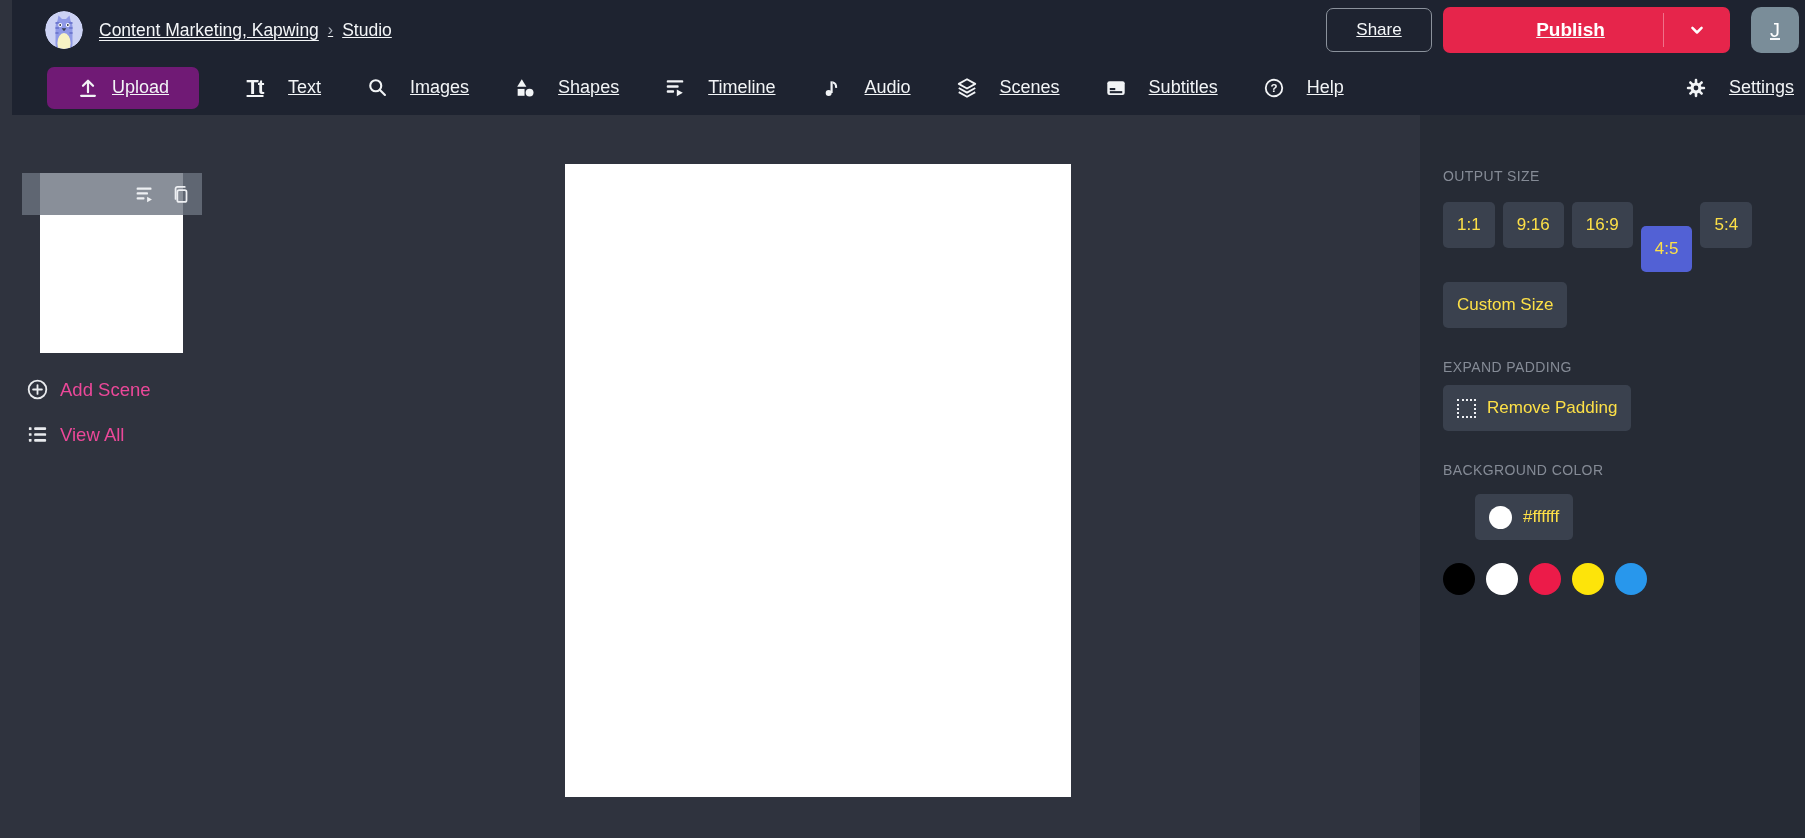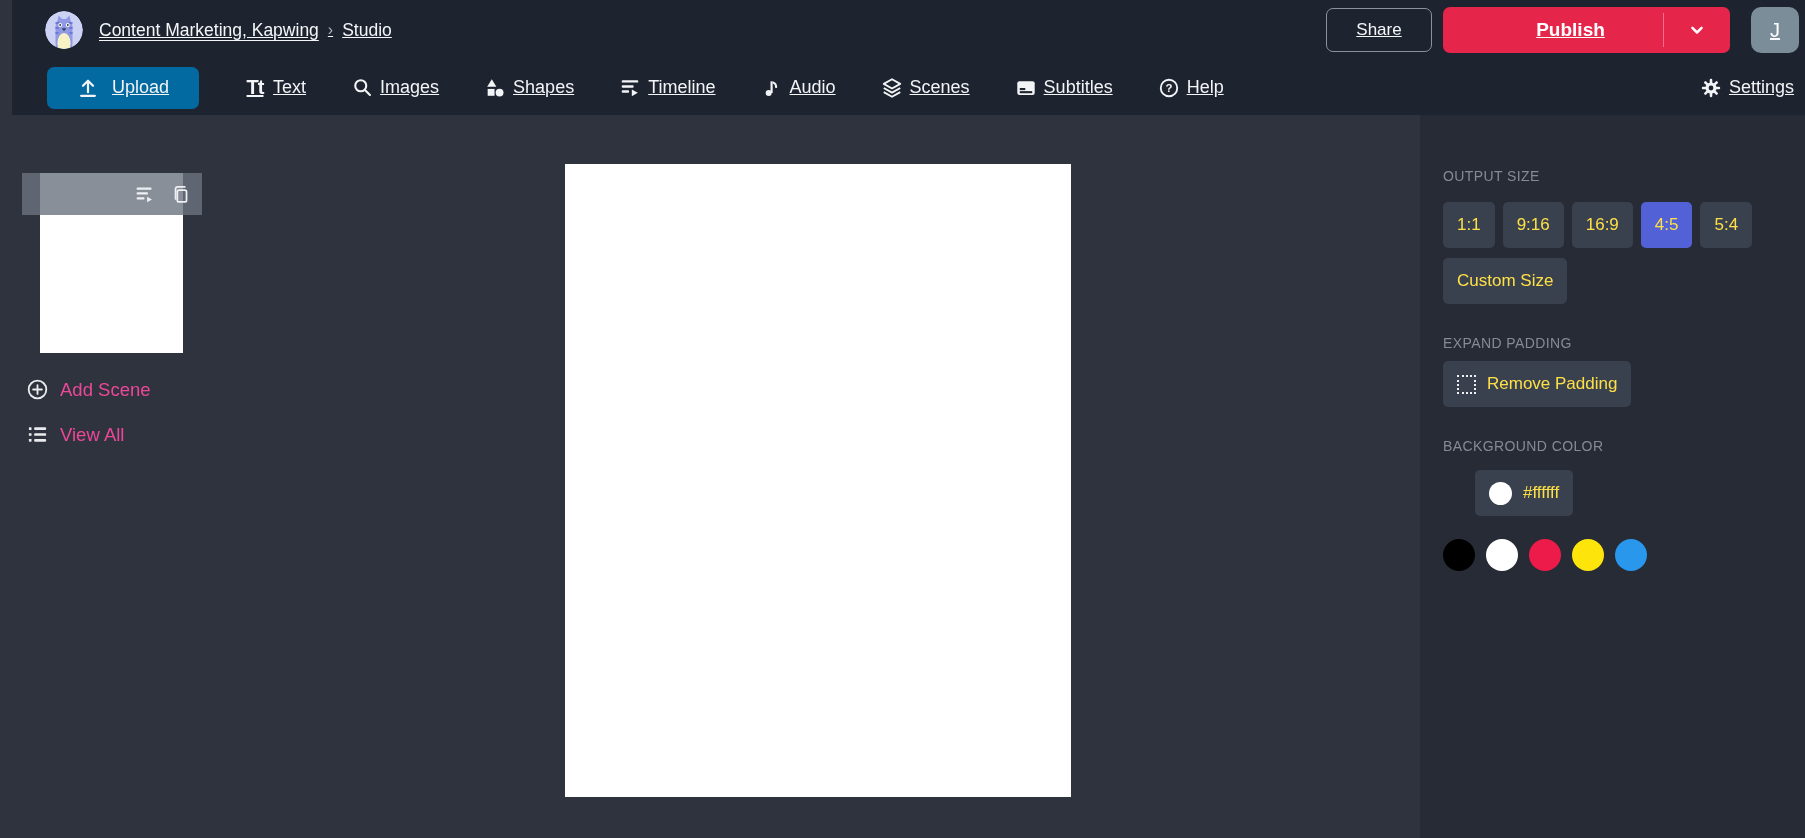--- a/index.html
+++ b/index.html
@@ -52,25 +52,25 @@
     background:var(--user-avatar-bg,#7a8d99); color:#fff; font-size:20px;
     display:flex; align-items:center; justify-content:center; cursor:pointer;
   }
 
   
   .header-row2 {
     height:55px; display:flex; align-items:center;
     padding:0 23px 0 35px; gap:45px;
   }
   .tool-item {
-    display:flex; align-items:center; gap:7px;
+    display:flex; align-items:center; gap:22px;
     font-size:18px; color:#f2f4f6; cursor:pointer; white-space:nowrap;
   }
   .tool-item.active {
-    background:#0369a1; border-radius:7px; padding:10px 30px; gap:13px;justify-content:center;
+    background:#701a75; border-radius:7px; padding:10px 30px; gap:13px;justify-content:center;
   }
   .tool-icon { width:22px; height:22px; flex:0 0 auto; display:flex; align-items:center; justify-content:center; }
   .tt-glyph { font-size:20px; font-weight:bold; letter-spacing:-1px; color:#f2f4f6; }
   .settings-item { margin-left:auto; }
 
   
   .scene-rail { position:absolute; top:115px; left:0; width:230px; bottom:0; }
   .scene-item { position:absolute; top:58px; left:22px; width:180px; height:180px; cursor:pointer; }
   .scene-thumb { position:absolute; top:0; left:18px; width:143px; height:180px; background:#ffffff; }
   .scene-hoverbar {
@@ -98,21 +98,21 @@
   .section-label {
     color:#858b96; font-size:14px; letter-spacing:0.4px; font-weight:400;
   }
   .btn-row { display:flex; gap:8px; margin-top:18px; flex-wrap:wrap; }
   .side-btn {
     background:#3a414e; border:none; border-radius:5px; color:#fde047;
     font-size:17px; font-family:inherit; height:46px; padding:0 14px;
     display:flex; align-items:center; justify-content:center; gap:11px; cursor:pointer;
     white-space:nowrap;
   }
-  .side-btn.selected { background:var(--ratio-selected,#5261d5); }
+  .side-btn.selected { background:var(--ratio-selected,#5261d5);margin-top:24px; }
   .mt10 { margin-top:10px; }
   .sec-gap { margin-top:31px; }
 
   .pad-icon { width:19px; height:19px; border:2px dotted #eef0f4; flex:0 0 auto; }
   .pad-icon.top    { border-top-style:solid; }
   .pad-icon.bottom { border-bottom-style:solid; }
   .pad-icon.left   { border-left-style:solid; }
   .pad-icon.right  { border-right-style:solid; }
 
   .hex-swatch { width:23px; height:23px; border-radius:50%; background:#ffffff; flex:0 0 auto; }

